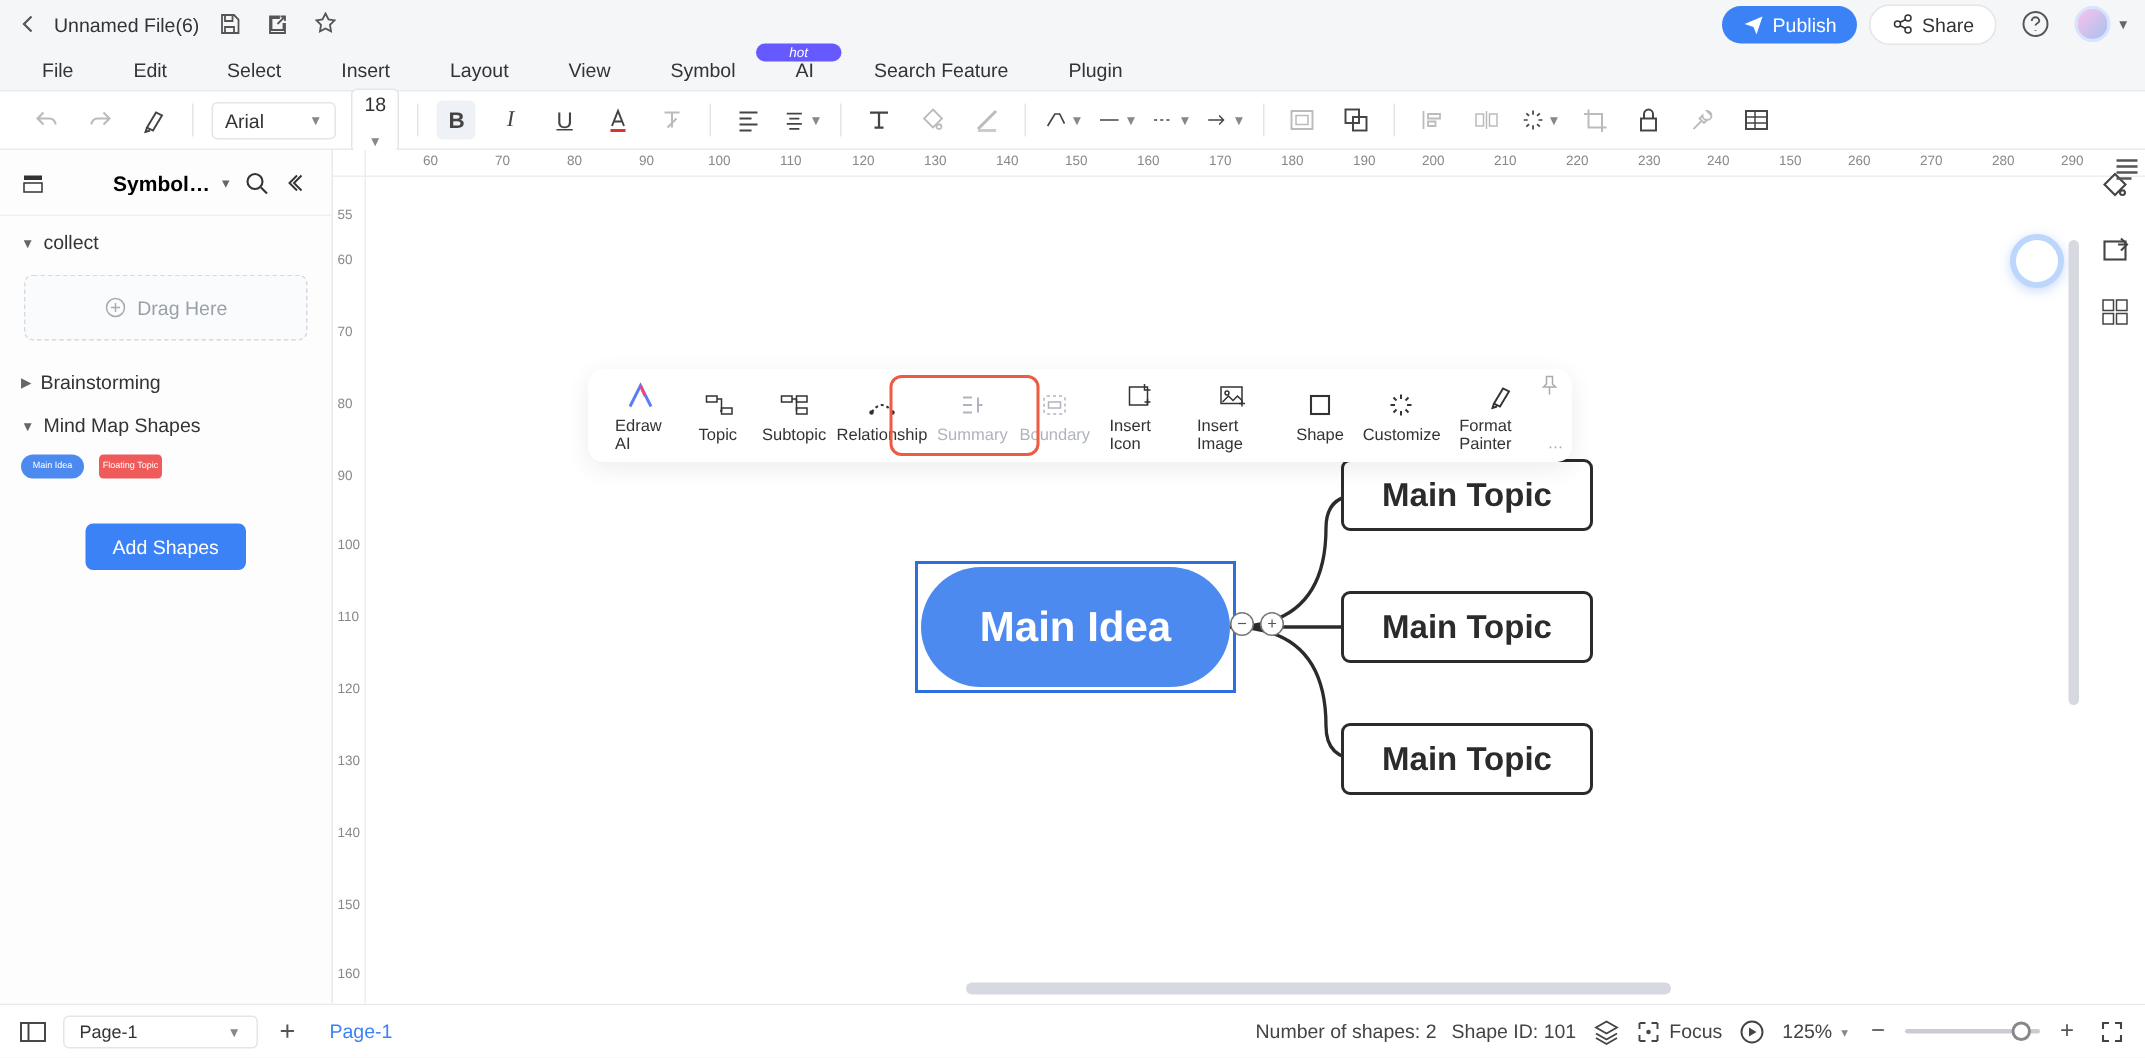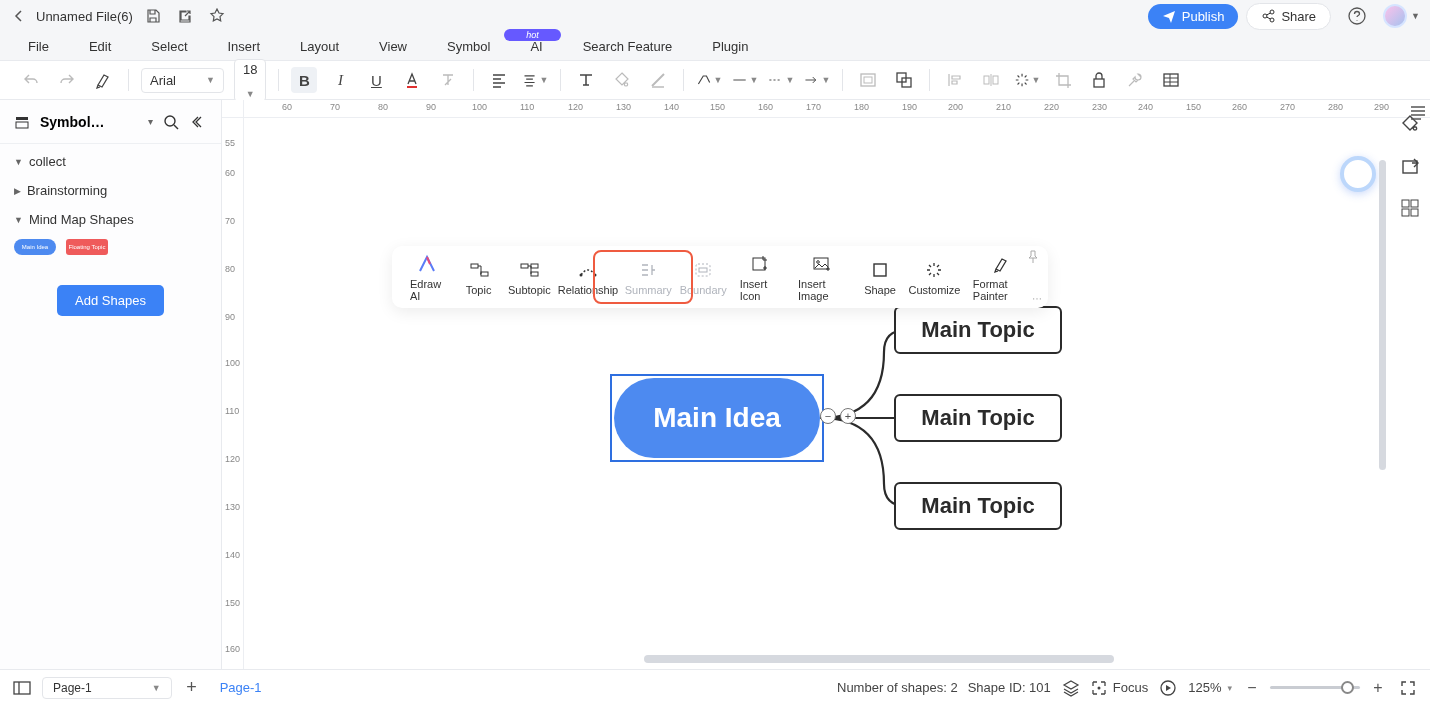--- a/index.html
+++ b/index.html
@@ -30,21 +30,21 @@
 .font-select { display:flex; align-items:center; border:1px solid #e3e5e9; border-radius:4px; padding:4px 8px; font-size:13px; gap:30px; cursor:pointer; background:#fff; color:#333; }
 .size-select { display:flex; align-items:center; border:1px solid #e3e5e9; border-radius:4px; padding:2px 8px; font-size:13px; gap:12px; cursor:pointer; background:#fff; color:#333;flex-direction:column; }
 .drop-caret { font-size:9px; color:#888; }
 .tb-sep { width:1px; height:22px; background:#e3e5e9; margin:0 2px; }
 
 
 .main { display:flex; height: calc(705px - 32px - 28px - 40px - 36px); position:relative; }
 
 
 .sidebar { width: 222px; background:#fdfdfe; border-right:1px solid #e8eaee; display:flex; flex-direction:column; }
-.sb-header { height:44px; display:flex; align-items:center; padding:0 12px; gap:8px; border-bottom:1px solid #eef0f3; }
+.sb-header { height:44px; display:flex; align-items:center; padding:0 12px; gap:8px; border-bottom:1px solid #eef0f3;text-align:right; }
 .sb-title { font-weight:600; font-size:14px; flex:1; overflow:hidden; text-overflow:ellipsis; white-space:nowrap; }
 .sb-hicon { width:20px;height:20px;display:flex;align-items:center;justify-content:center;color:#555;cursor:pointer; }
 .sb-section { padding:10px 14px 4px 14px; font-size:13px; color:#333; display:flex; align-items:center; gap:6px; cursor:pointer; }
 .sb-section .tri { font-size:9px; color:#666; }
 .drag-here { margin:10px 16px; height:44px; border:1px dashed #d6d9df; border-radius:6px; display:flex; align-items:center; justify-content:center; gap:8px; color:#9aa0aa; font-size:13px; background:#fafbfc; }
 .shape-thumbs { display:flex; gap:10px; padding:8px 14px; }
 .thumb-blue { width:42px; height:16px; border-radius:8px; background:#4d8af0; display:flex;align-items:center;justify-content:center; font-size:6px; color:#fff; }
 .thumb-red { width:42px; height:16px; border-radius:3px; background:#ef5b5b; display:flex;align-items:center;justify-content:center; font-size:6px; color:#fff; }
 .add-shapes-btn { margin:22px auto 0; display:block; background:#3b82f6; color:#fff; border:none; border-radius:5px; padding:8px 18px; font-size:13px; cursor:pointer; }
 
@@ -346,20 +346,27 @@
         </div>
       <div class="sb-hicon">
           <svg width="16" height="16" viewBox="0 0 16 16">
             <path d="M10 3L5 8l5 5M7 3L2 8l5 5" stroke="#333" fill="none" stroke-width="1.3"></path>
           </svg>
         </div>
     </div>
     <div class="sb-section">
       <span class="tri">▼</span>
       <span>collect</span>
+    </div>
+    <div class="drag-here">
+      <svg width="14" height="14" viewBox="0 0 14 14">
+          <circle cx="7" cy="7" r="6" stroke="#aaa" fill="none"></circle>
+          <path d="M7 4v6M4 7h6" stroke="#aaa"></path>
+        </svg>
+      <span>Drag Here</span>
     </div>
     <div class="sb-section">
       <span class="tri">▶</span>
       <span>Brainstorming</span>
     </div>
     <div class="sb-section">
       <span class="tri">▼</span>
       <span>Mind Map Shapes</span>
     </div>
     <div class="shape-thumbs">

